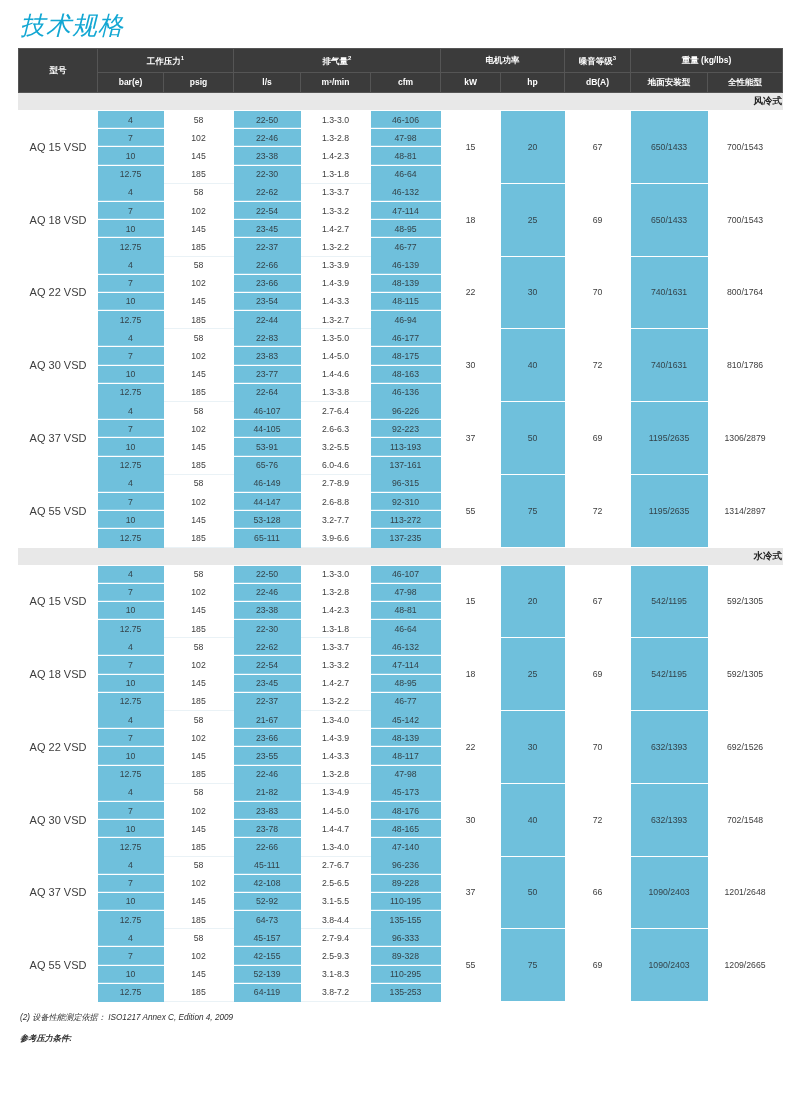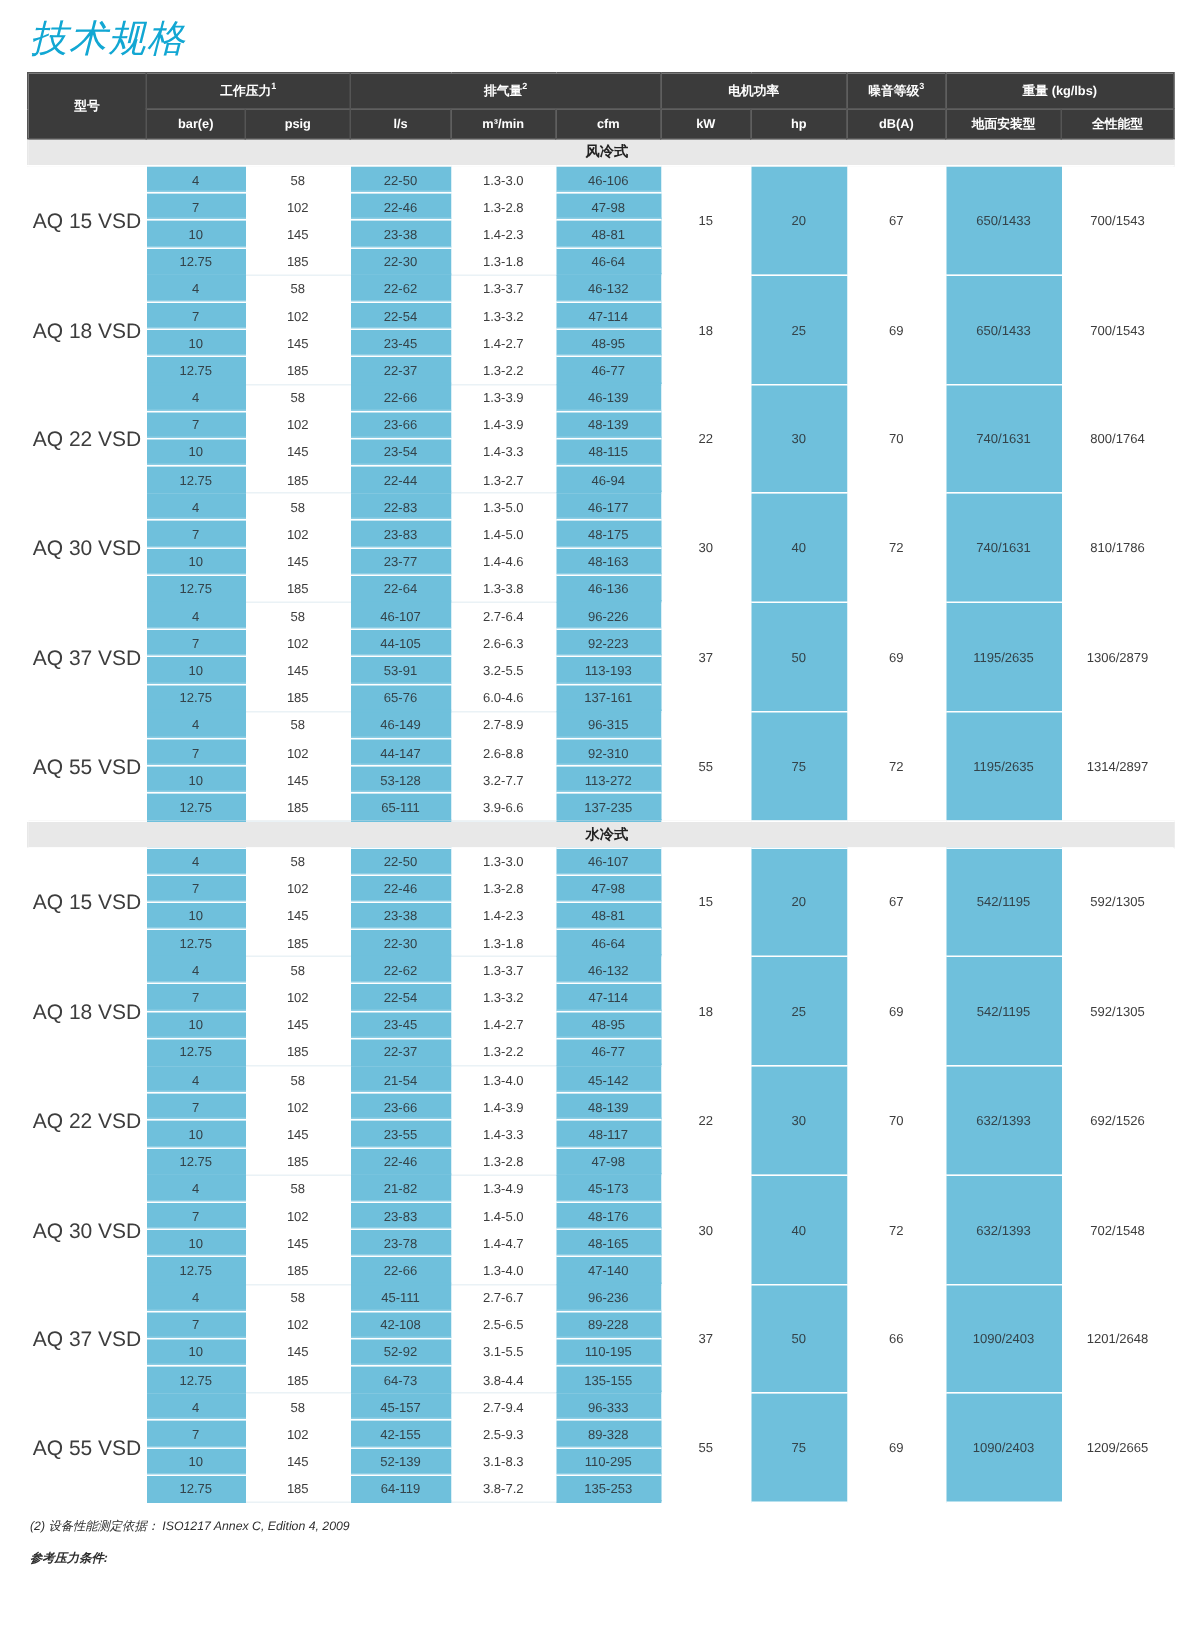--- a/index.html
+++ b/index.html
@@ -61,40 +61,40 @@
   thead th .sup { font-size: 6px; vertical-align: super; }
 
   
   tr.section-row td {
     background: #e8e8e8;
     color: #222222;
     font-weight: bold;
     font-size: 9.5px;
     height: 18px;
     padding-left: 8px;
-    text-align: center;
+    text-align: right;
     border-left: 1px solid #e8e8e8;
     border-right: 1px solid #e8e8e8;
   }
 
   
   tbody td {
     height: 18.2px;
     text-align: center;
     vertical-align: middle;
     font-size: 8.7px;
     color: #3d3d3d;
     background: #ffffff;
     border-bottom: 1px solid #ffffff;
   }
   tbody td.teal { background: #6fc0dc; color: #34434a; }
   tbody td.model {
     background: #ffffff;
     color: #3d3d3d;
-    font-size: 14px;
+    font-size: 11px;
   }
   tbody td.span-cell { background:#ffffff; }
   tbody td.span-teal { background:#6fc0dc; color:#34434a; }
 
   tbody tr.grp-end td { border-bottom: 1px solid #eaf2f6; }
   tbody tr.grp-end td.teal, tbody tr.grp-end td.teal-b { border-bottom: 1px solid #6fc0dc; }
 
   
   tbody td.teal { box-shadow: inset 0 -1px 0 #8dcde4; }
   tbody tr.grp-end td.teal { box-shadow: inset 0 -1px 0 #6fc0dc; }
@@ -438,21 +438,21 @@
           <td class="teal">12.75</td>
           <td>185</td>
           <td class="teal">22-37</td>
           <td>1.3-2.2</td>
           <td class="teal">46-77</td>
         </tr>
         <tr class="grp-start">
           <td class="model" rowspan="4">AQ 22 VSD</td>
           <td class="teal">4</td>
           <td>58</td>
-          <td class="teal">21-54</td>
+          <td class="teal">21-67</td>
           <td>1.3-4.0</td>
           <td class="teal">45-142</td>
           <td class="span-cell" rowspan="4">22</td>
           <td class="span-teal" rowspan="4">30</td>
           <td class="span-cell" rowspan="4">70</td>
           <td class="span-teal" rowspan="4">632/1393</td>
           <td class="span-cell" rowspan="4">692/1526</td>
         </tr>
         <tr>
           <td class="teal">7</td>

